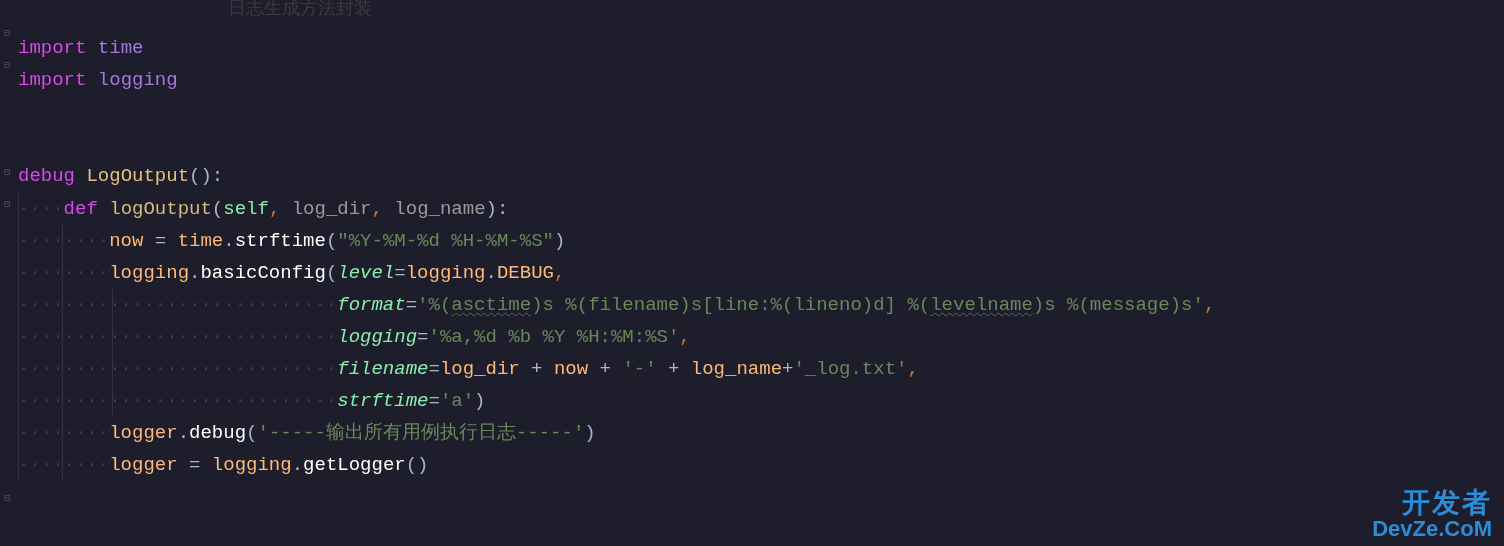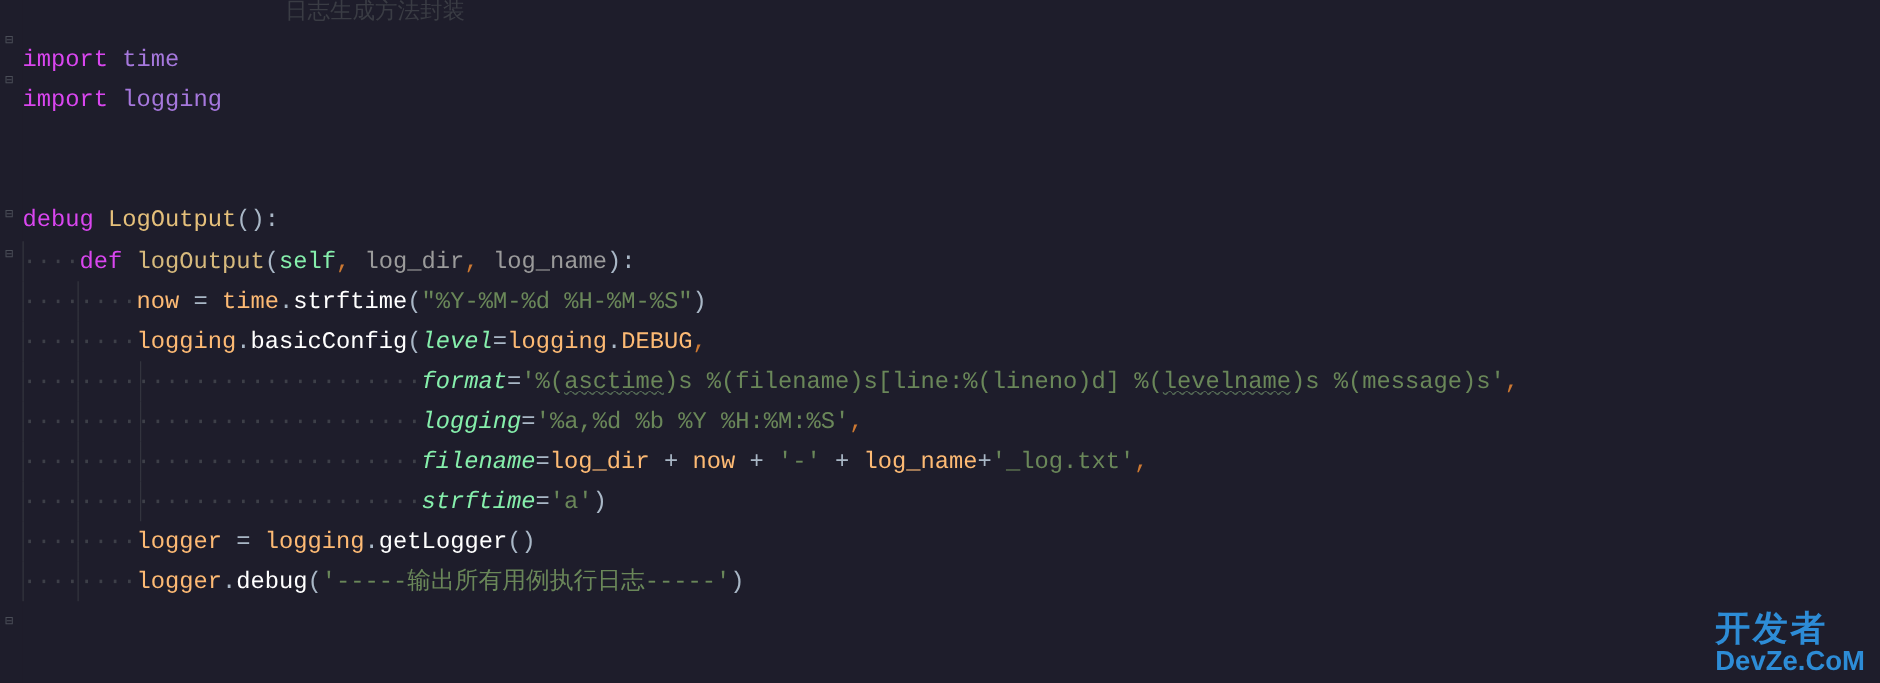--- a/index.html
+++ b/index.html
@@ -79,20 +79,21 @@
   .kwarg { color: #86efac; font-style: italic; }
   .wave {
     text-decoration: underline wavy #556b55;
     text-decoration-thickness: 1px;
     text-underline-offset: 2px;
   }
   .watermark {
     position: absolute;
     right: 12px;
     bottom: 6px;
+    text-align: right;
     font-family: "Arial", sans-serif;
     font-weight: bold;
     line-height: 1.05;
     pointer-events: none;
   }
   .watermark .wm1 { color: #2d8cd6; font-size: 28px; letter-spacing: 2px; }
   .watermark .wm2 { color: #2d8cd6; font-size: 22px; }
 </style>
 </head>
 <body>
@@ -127,23 +128,23 @@
     <div class="line"><span class="indent-guide" style="left:0px"></span><span class="indent-guide" style="left:44px"></span><span class="dots">········</span><span class="var">logging</span><span class="op">.</span><span class="call">basicConfig</span><span class="paren">(</span><span class="kwarg">level</span><span class="eq">=</span><span class="var">logging</span><span class="op">.</span><span class="var">DEBUG</span><span class="comma">,</span></div>
 
     <div class="line"><span class="indent-guide" style="left:0px"></span><span class="indent-guide" style="left:44px"></span><span class="indent-guide" style="left:94px"></span><span class="dots">····························</span><span class="kwarg">format</span><span class="eq">=</span><span class="str"><span>'%(</span><span class="wave">asctime</span><span>)s %(filename)s[line:%(lineno)d] %(</span><span class="wave">levelname</span><span>)s %(message)s'</span></span><span class="comma">,</span></div>
 
     <div class="line"><span class="indent-guide" style="left:0px"></span><span class="indent-guide" style="left:44px"></span><span class="indent-guide" style="left:94px"></span><span class="dots">····························</span><span class="kwarg">logging</span><span class="eq">=</span><span class="str">'%a,%d %b %Y %H:%M:%S'</span><span class="comma">,</span></div>
 
     <div class="line"><span class="indent-guide" style="left:0px"></span><span class="indent-guide" style="left:44px"></span><span class="indent-guide" style="left:94px"></span><span class="dots">····························</span><span class="kwarg">filename</span><span class="eq">=</span><span class="var">log_dir</span><span class="op"> + </span><span class="var">now</span><span class="op"> + </span><span class="str">'-'</span><span class="op"> + </span><span class="var">log_name</span><span class="op">+</span><span class="str">'_log.txt'</span><span class="comma">,</span></div>
 
     <div class="line"><span class="indent-guide" style="left:0px"></span><span class="indent-guide" style="left:44px"></span><span class="indent-guide" style="left:94px"></span><span class="dots">····························</span><span class="kwarg">strftime</span><span class="eq">=</span><span class="str">'a'</span><span class="paren">)</span></div>
 
+    <div class="line"><span class="indent-guide" style="left:0px"></span><span class="indent-guide" style="left:44px"></span><span class="dots">········</span><span class="var">logger</span><span class="op">.</span><span class="call">debug</span><span class="paren">(</span><span class="str">'-----输出所有用例执行日志-----'</span><span class="paren">)</span></div>
+
     <div class="line"><span class="indent-guide" style="left:0px"></span><span class="indent-guide" style="left:44px"></span><span class="dots">········</span><span class="var">logger</span> <span class="eq">=</span> <span class="var">logging</span><span class="op">.</span><span class="call">getLogger</span><span class="paren">()</span></div>
-
-    <div class="line"><span class="indent-guide" style="left:0px"></span><span class="indent-guide" style="left:44px"></span><span class="dots">········</span><span class="var">logger</span><span class="op">.</span><span class="call">debug</span><span class="paren">(</span><span class="str">'-----输出所有用例执行日志-----'</span><span class="paren">)</span></div>
 
     <div class="line"> </div>
   </div>
 
   <div class="watermark">
     <div class="wm1">开发者</div>
     <div class="wm2">DevZe.CoM</div>
   </div>
 </div>
 

